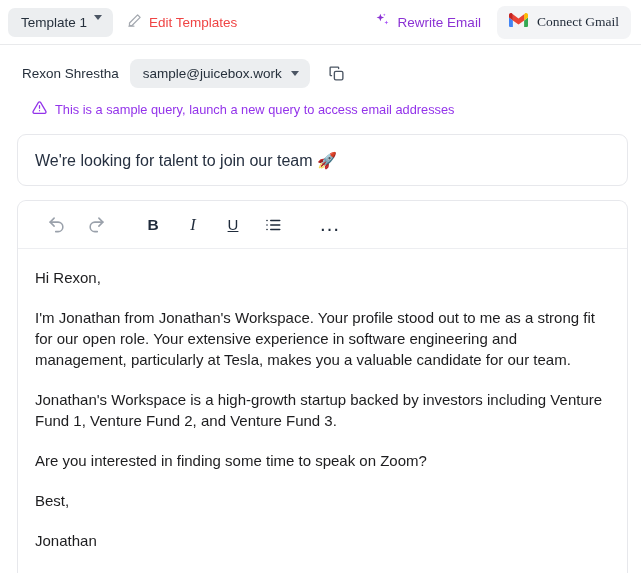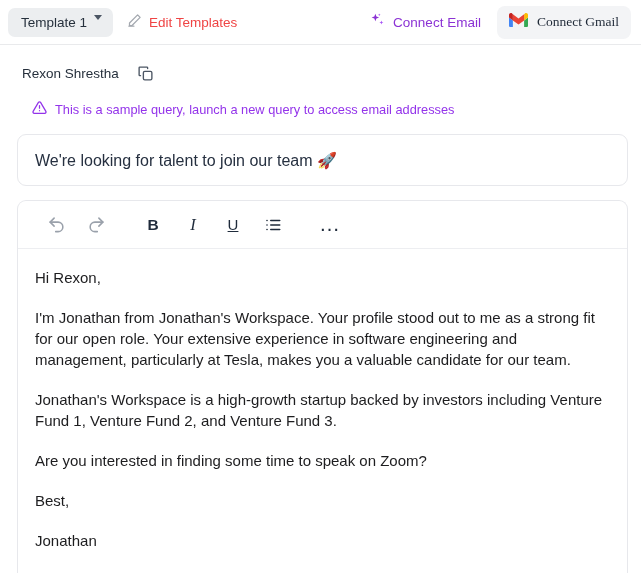--- a/index.html
+++ b/index.html
@@ -225,40 +225,44 @@
   <div class="spacer"></div>
 
   <div class="rewrite">
     <span>
       <svg width="17" height="17" viewBox="0 0 24 24">
         <path d="M9 2.5l1.45 3.85L14.3 7.8l-3.85 1.45L9 13.1 7.55 9.25 3.7 7.8l3.85-1.45z" fill="#8b32d4"></path>
         <path d="M17.5 12l.8 2.1 2.1.8-2.1.8-.8 2.1-.8-2.1-2.1-.8 2.1-.8z" fill="#a855f7"></path>
         <path d="M14.5 2.2l.5 1.3 1.3.5-1.3.5-.5 1.3-.5-1.3-1.3-.5 1.3-.5z" fill="#a855f7"></path>
       </svg>
     </span>
-    <span>Connect Email</span>
+    <span>Rewrite Email</span>
   </div>
 
   <button class="gmail-btn">
     <span>
       <svg width="19" height="15" viewBox="0 0 24 18">
         <path d="M1.6 17.2h3.3V8.9L0 5.3v10.3c0 .9.7 1.6 1.6 1.6z" fill="#4285f4"></path>
         <path d="M19.1 17.2h3.3c.9 0 1.6-.7 1.6-1.6V5.3l-4.9 3.6z" fill="#34a853"></path>
         <path d="M19.1 1.2v7.7L24 5.3V2c0-2-2.3-3.2-3.9-2L19.1 1.2z" fill="#fbbc04"></path>
         <path d="M4.9 8.9V1.2L12 6.5l7.1-5.3v7.7L12 14.2z" fill="#ea4335"></path>
         <path d="M0 2v3.3l4.9 3.6V1.2L3.9 0C2.3-1.2 0 0 0 2z" fill="#c5221f"></path>
       </svg>
     </span>
     <span>Connect Gmail</span>
   </button>
 </div>
 
 <div class="recipient-row">
   <span class="recipient-name">Rexon Shrestha</span>
 
+  <button class="email-chip">
+    <span>sample@juicebox.work</span>
+    <span class="caret"></span>
+  </button>
 
   <button class="copy-btn">
     <span>
       <svg width="17" height="17" viewBox="0 0 24 24" fill="none" stroke="#4b5563" stroke-width="1.9" stroke-linecap="round" stroke-linejoin="round">
         <rect x="9" y="9" width="12" height="12" rx="2"></rect>
         <path d="M5 15H4a1 1 0 0 1-1-1V4a1 1 0 0 1 1-1h10a1 1 0 0 1 1 1v1"></path>
       </svg>
     </span>
   </button>
 </div>

